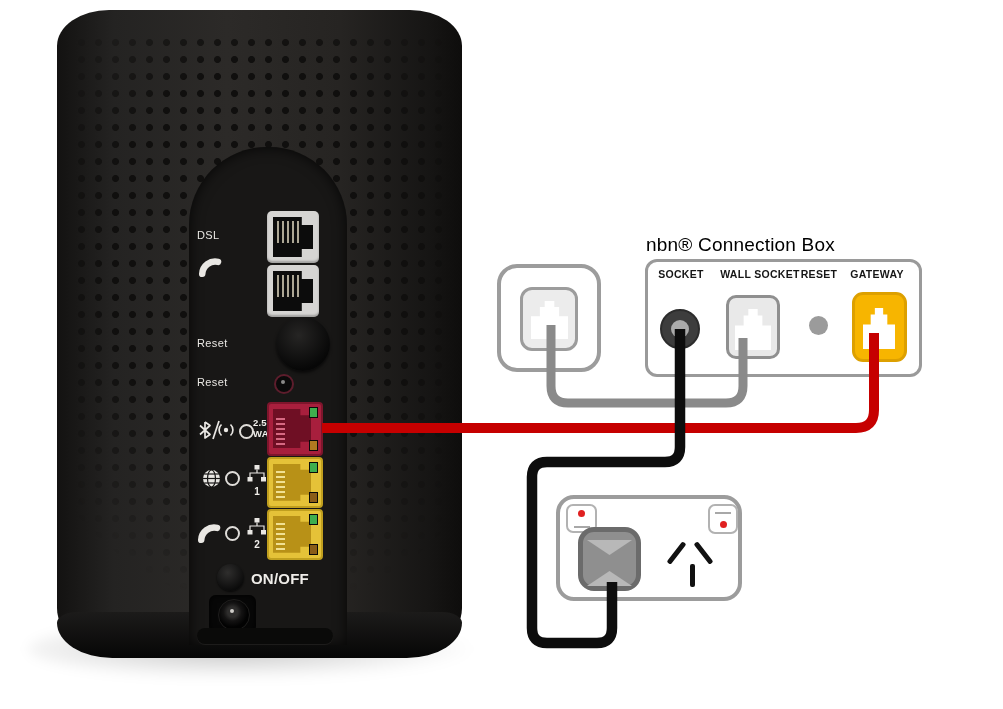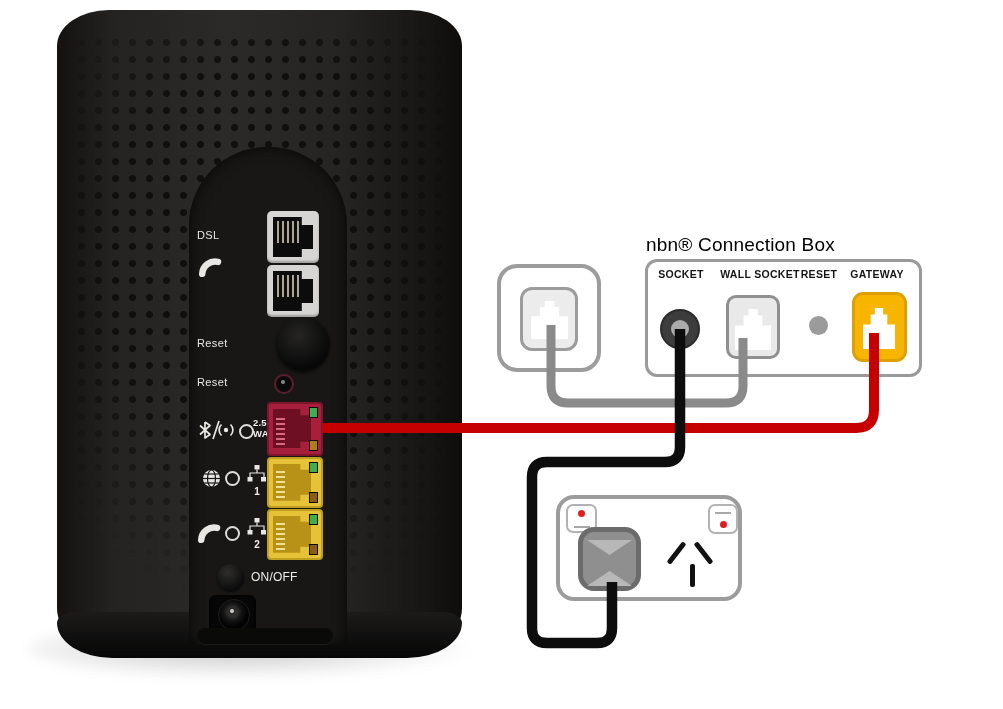--- a/index.html
+++ b/index.html
@@ -155,21 +155,21 @@
       <span class="num-label">2</span>
     </div>
     <div class="abs eth" style="left:78px;top:362px;width:56px;height:51px;background:#e5c238;border:2px solid #c09f1e;box-sizing:border-box;">
       <div class="eth-inner" style="background:#b89117;"></div>
       <div class="eth-contacts" style="background:repeating-linear-gradient(0deg,#f8e9a0 0 2px,rgba(0,0,0,0) 2px 5px);"></div>
       <div class="led" style="top:3px;background:#3fae4e;"></div>
       <div class="led" style="bottom:3px;background:#8a5c18;"></div>
     </div>
 
     <div class="abs round-btn" style="left:28px;top:417px;width:27px;height:27px;background:radial-gradient(circle at 40% 32%,#2f2e2d,#0a0a0a 75%);box-shadow:0 1px 2px rgba(0,0,0,.7);"></div>
-    <span class="abs" style="left:62px;top:423px;color:#efede9;font-size:12px;font-weight:normal;letter-spacing:.2px;">ON/OFF</span>
+    <span class="abs" style="left:62px;top:423px;color:#efede9;font-size:15px;font-weight:bold;letter-spacing:.2px;">ON/OFF</span>
 
     <div class="abs" style="left:20px;top:448px;width:47px;height:38px;background:#070707;border-radius:7px;box-shadow:inset 0 0 6px #000;">
       <div class="abs round-btn" style="left:9px;top:4px;width:30px;height:30px;background:radial-gradient(circle at 45% 40%,#2e2d2c 0 5px,#141313 9px,#020202 15px);border:1px solid #1e1d1c;"></div>
       <div class="abs round-btn" style="left:21px;top:14px;width:4px;height:4px;background:#cfcdc9;"></div>
     </div>
 
     <div class="abs" style="left:8px;top:481px;width:136px;height:16px;background:#0a0a09;border-radius:8px;box-shadow:0 1px 0 rgba(255,255,255,.06);"></div>
   </div>
 
   <div class="abs wbox" style="left:497px;top:264px;width:104px;height:108px;">

